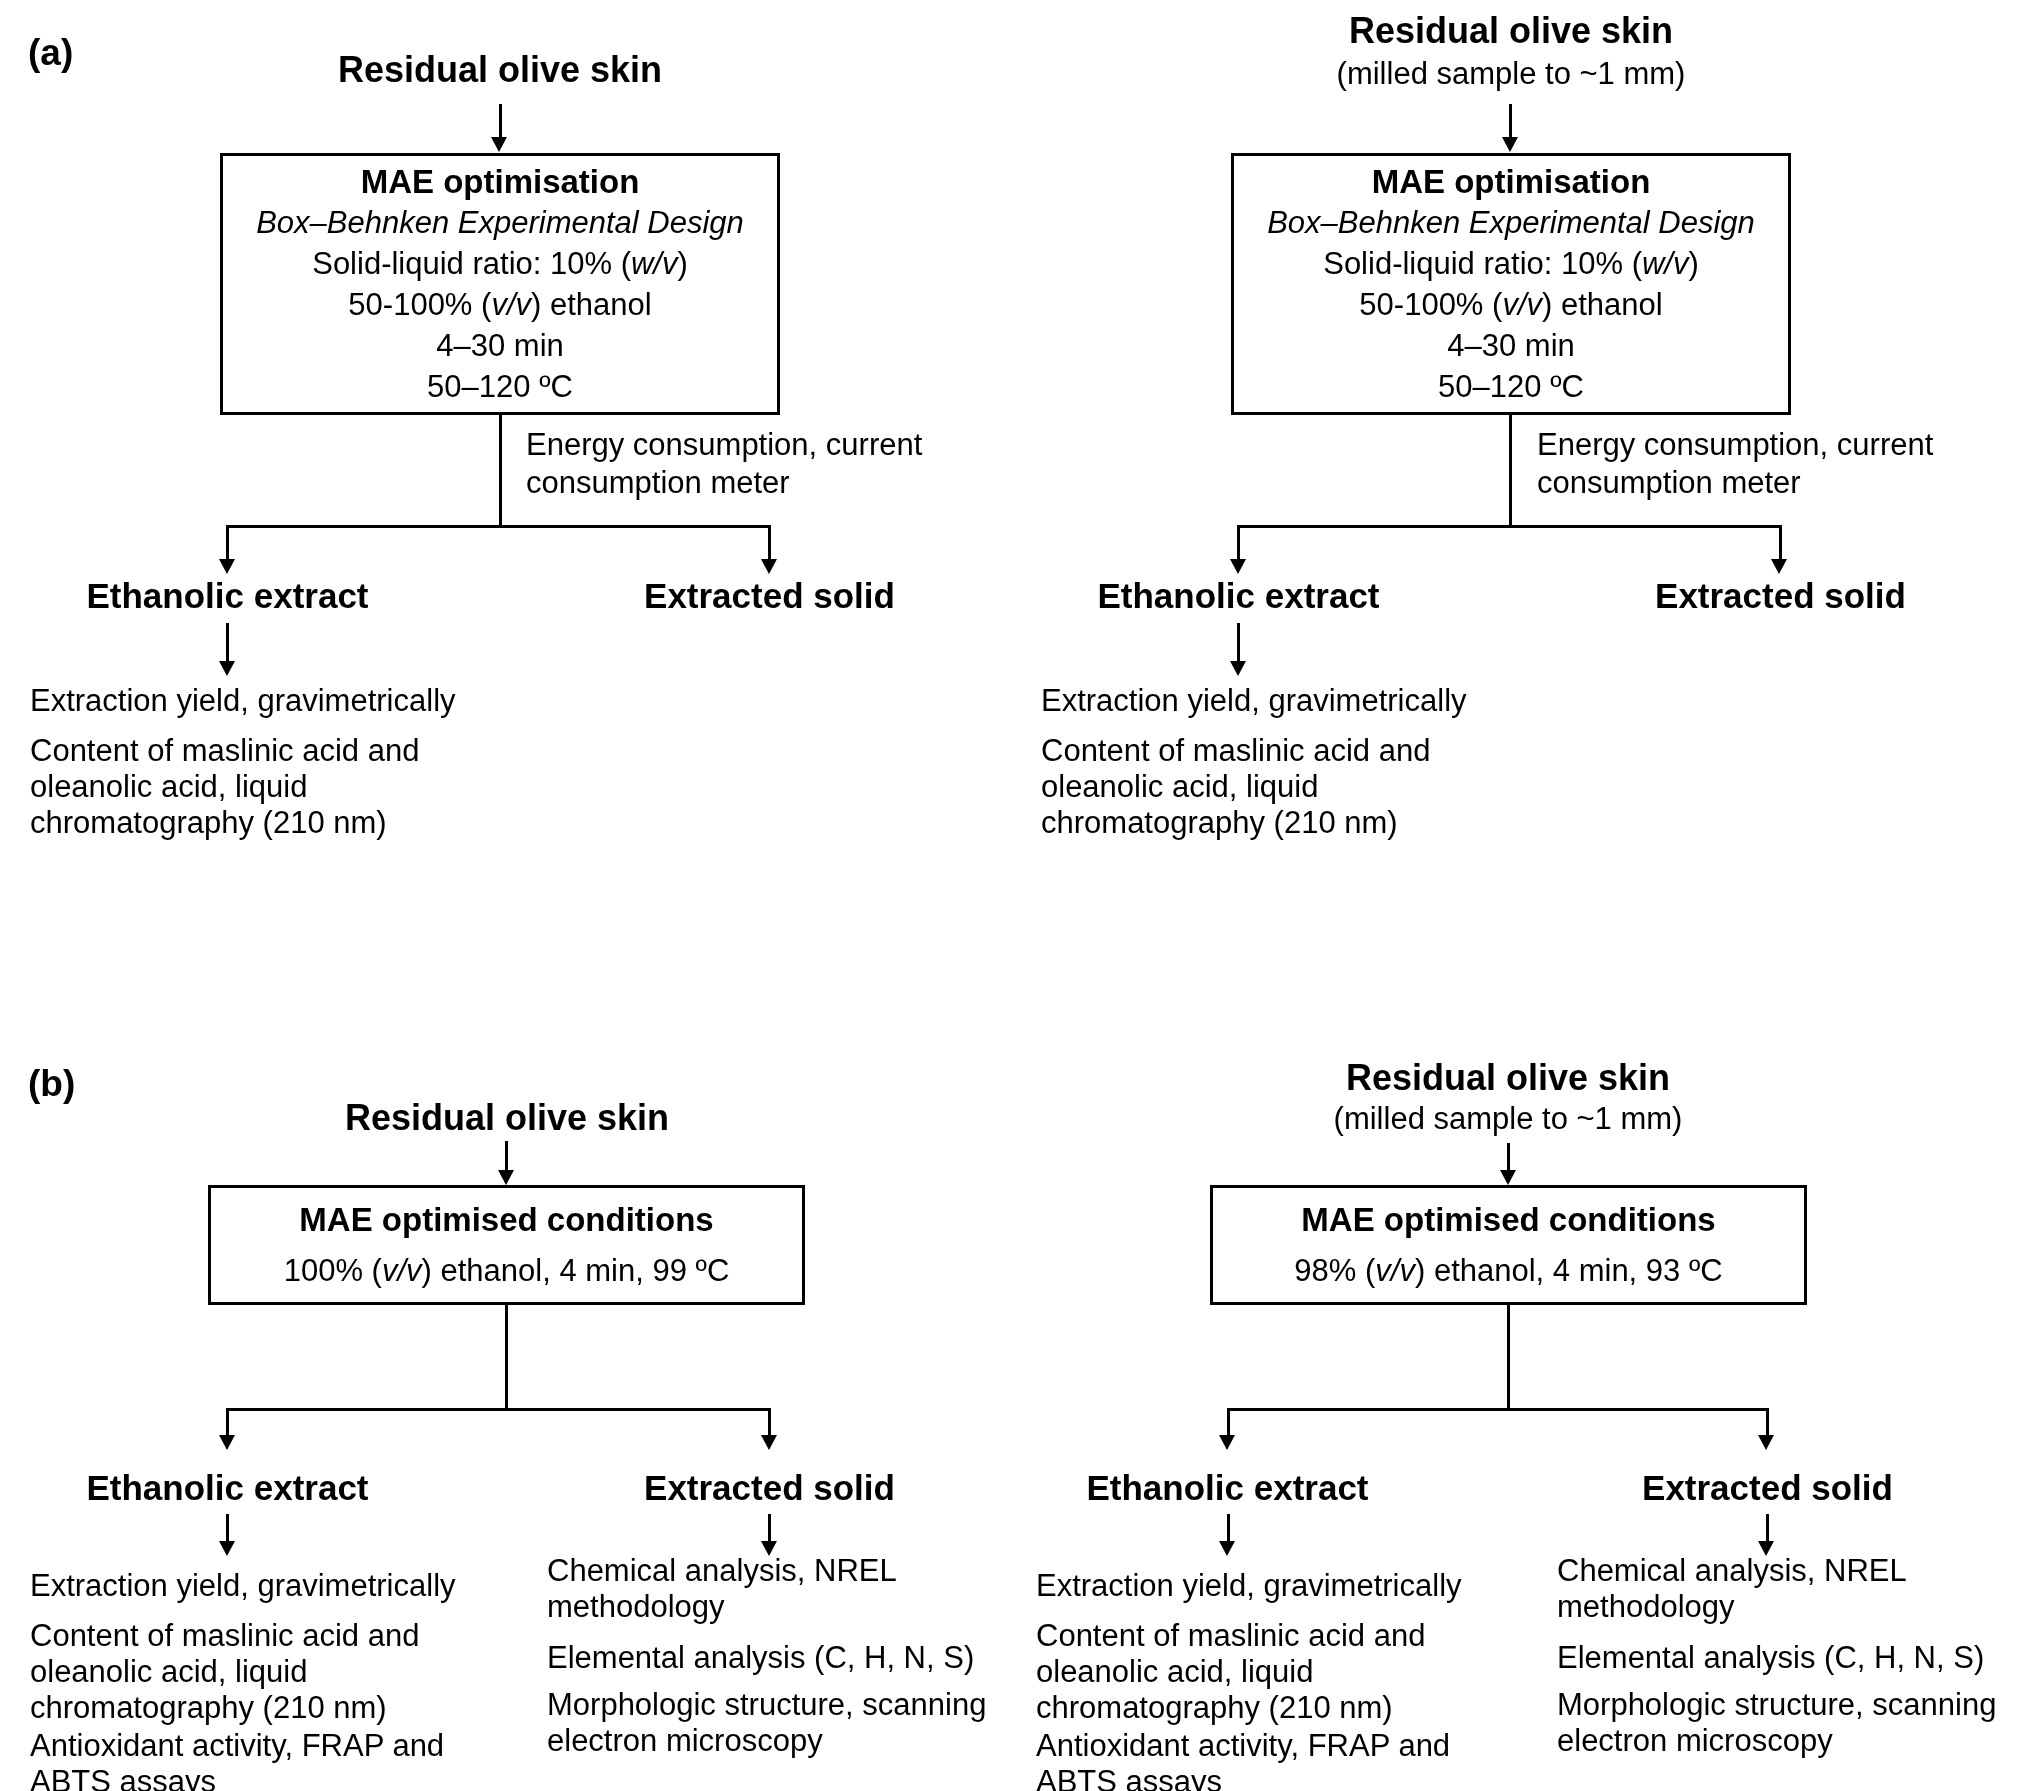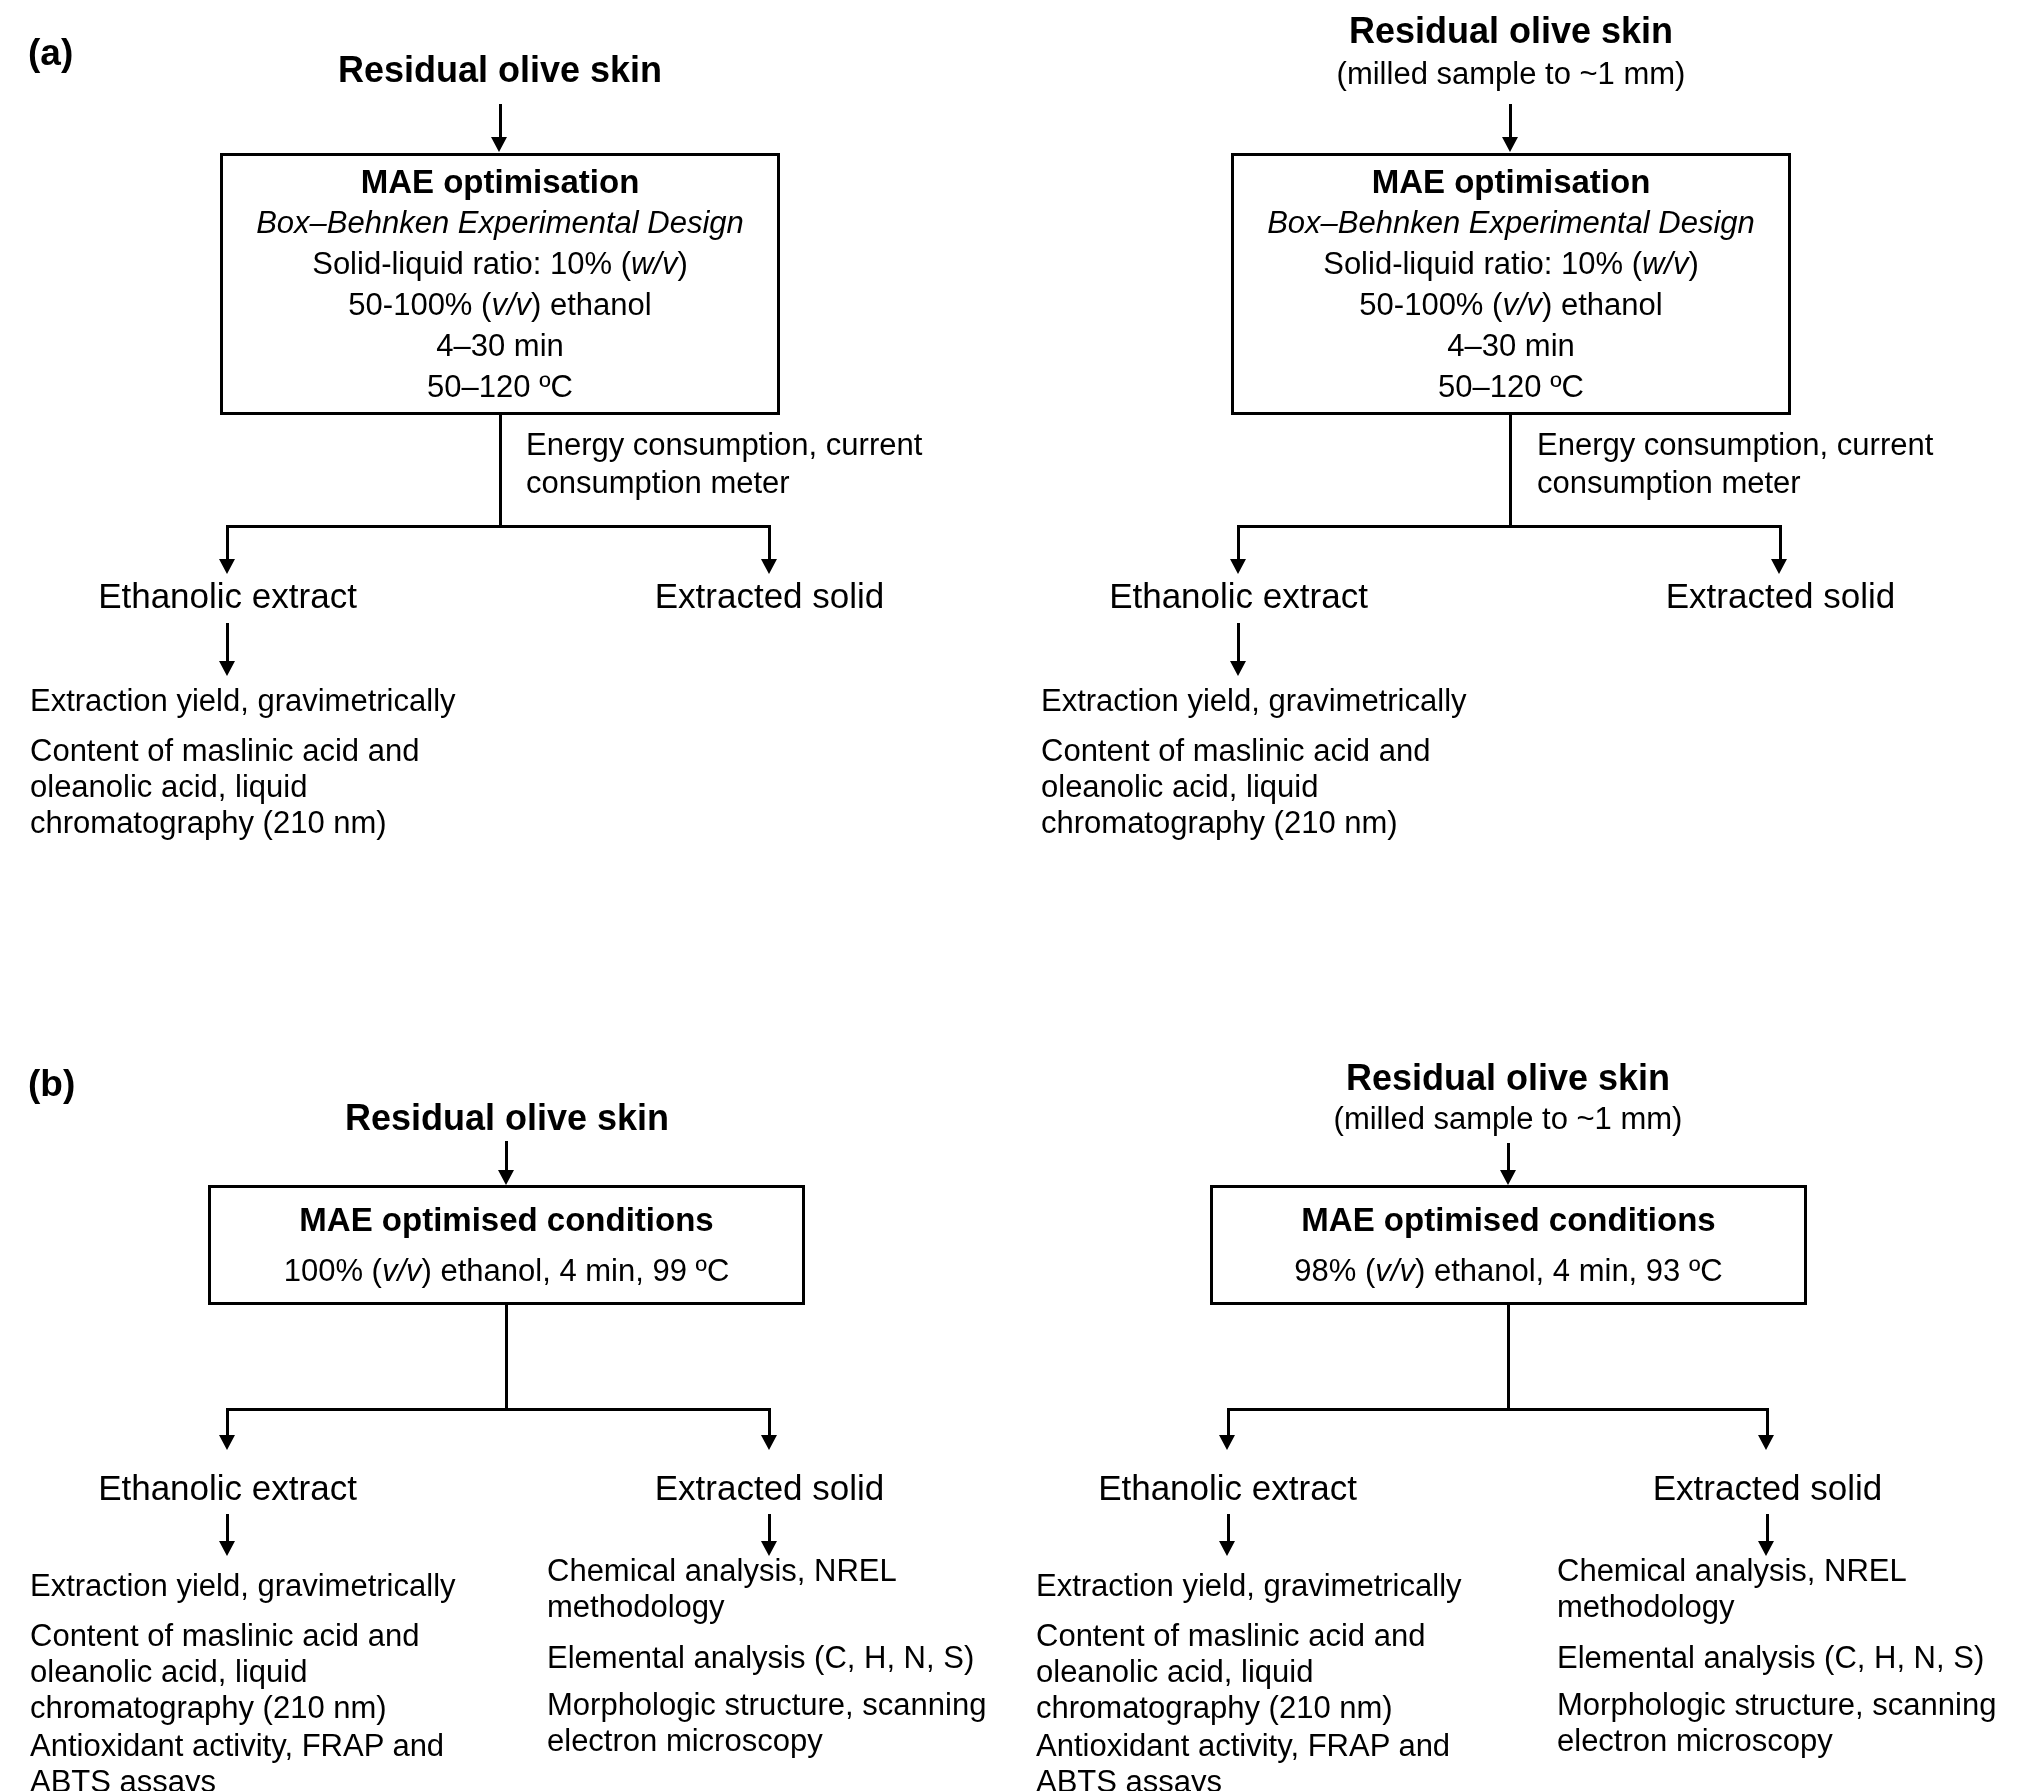--- a/index.html
+++ b/index.html
@@ -15,21 +15,21 @@
   .panel-label{font-size:37px;font-weight:bold;}
   .vline{width:2.5px;background:#000;}
   .hline{height:2.5px;background:#000;}
   .arrowhead{width:0;height:0;border-left:8.7px solid transparent;border-right:8.7px solid transparent;border-top:15px solid #000;}
   .flowbox{border:3.1px solid #000;box-sizing:border-box;display:flex;flex-direction:column;justify-content:center;align-items:center;background:#fff;}
   .flowbox .bx-heading{font-size:33px;font-weight:bold;line-height:41px;white-space:nowrap;}
   .flowbox .bx-line{font-size:31px;line-height:41px;white-space:nowrap;}
   .flowbox-b{border:3.1px solid #000;box-sizing:border-box;display:flex;flex-direction:column;justify-content:space-evenly;align-items:center;background:#fff;}
   .flowbox-b .bx-heading{font-size:33px;font-weight:bold;white-space:nowrap;}
   .flowbox-b .bx-line{font-size:31px;white-space:nowrap;text-align:right;}
-  .branch-heading{font-size:35px;font-weight:normal;white-space:nowrap;}
+  .branch-heading{font-size:35px;font-weight:bold;white-space:nowrap;}
   .body-text{font-size:31px;line-height:36px;white-space:pre-line;}
   .connector-label{font-size:31px;line-height:38px;white-space:pre-line;}
 </style>
 </head>
 <body>
 
 <div class="abs panel-label" style="left:28px;top:32px;">(a)</div>
 
 <div>
   <div class="abs title center" style="left:191px;top:49px;width:618px;">Residual olive skin</div>

